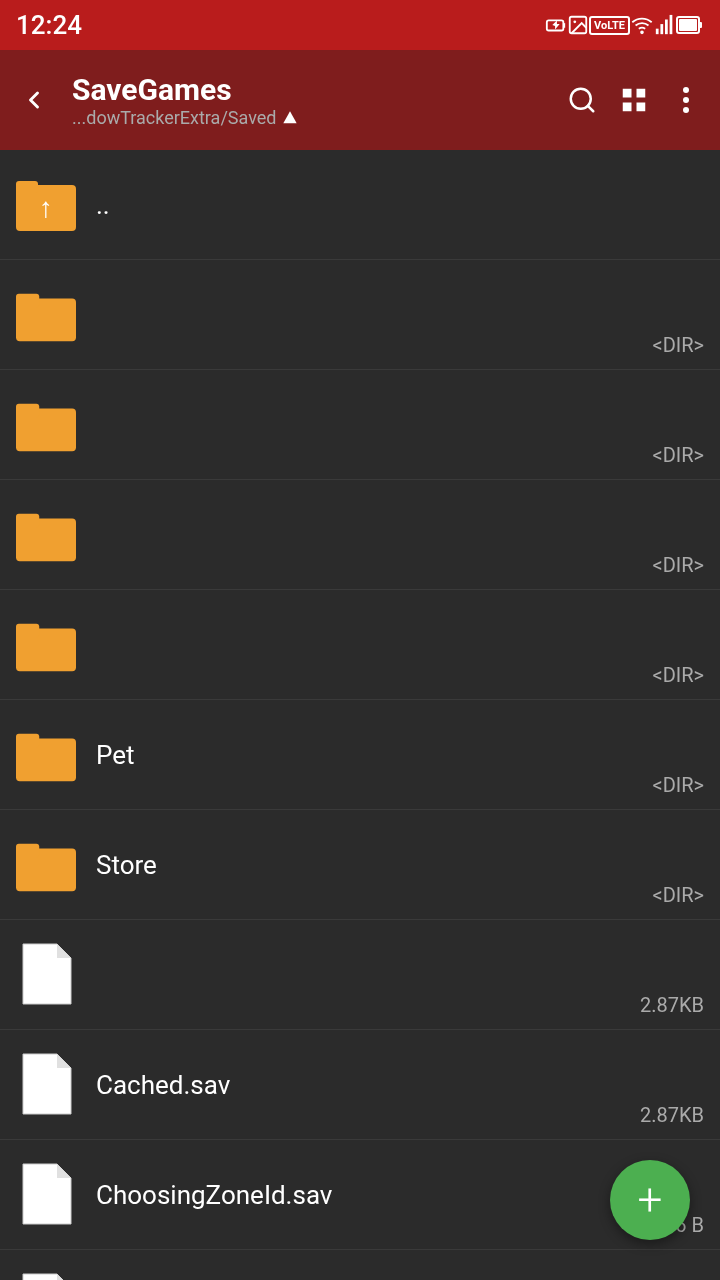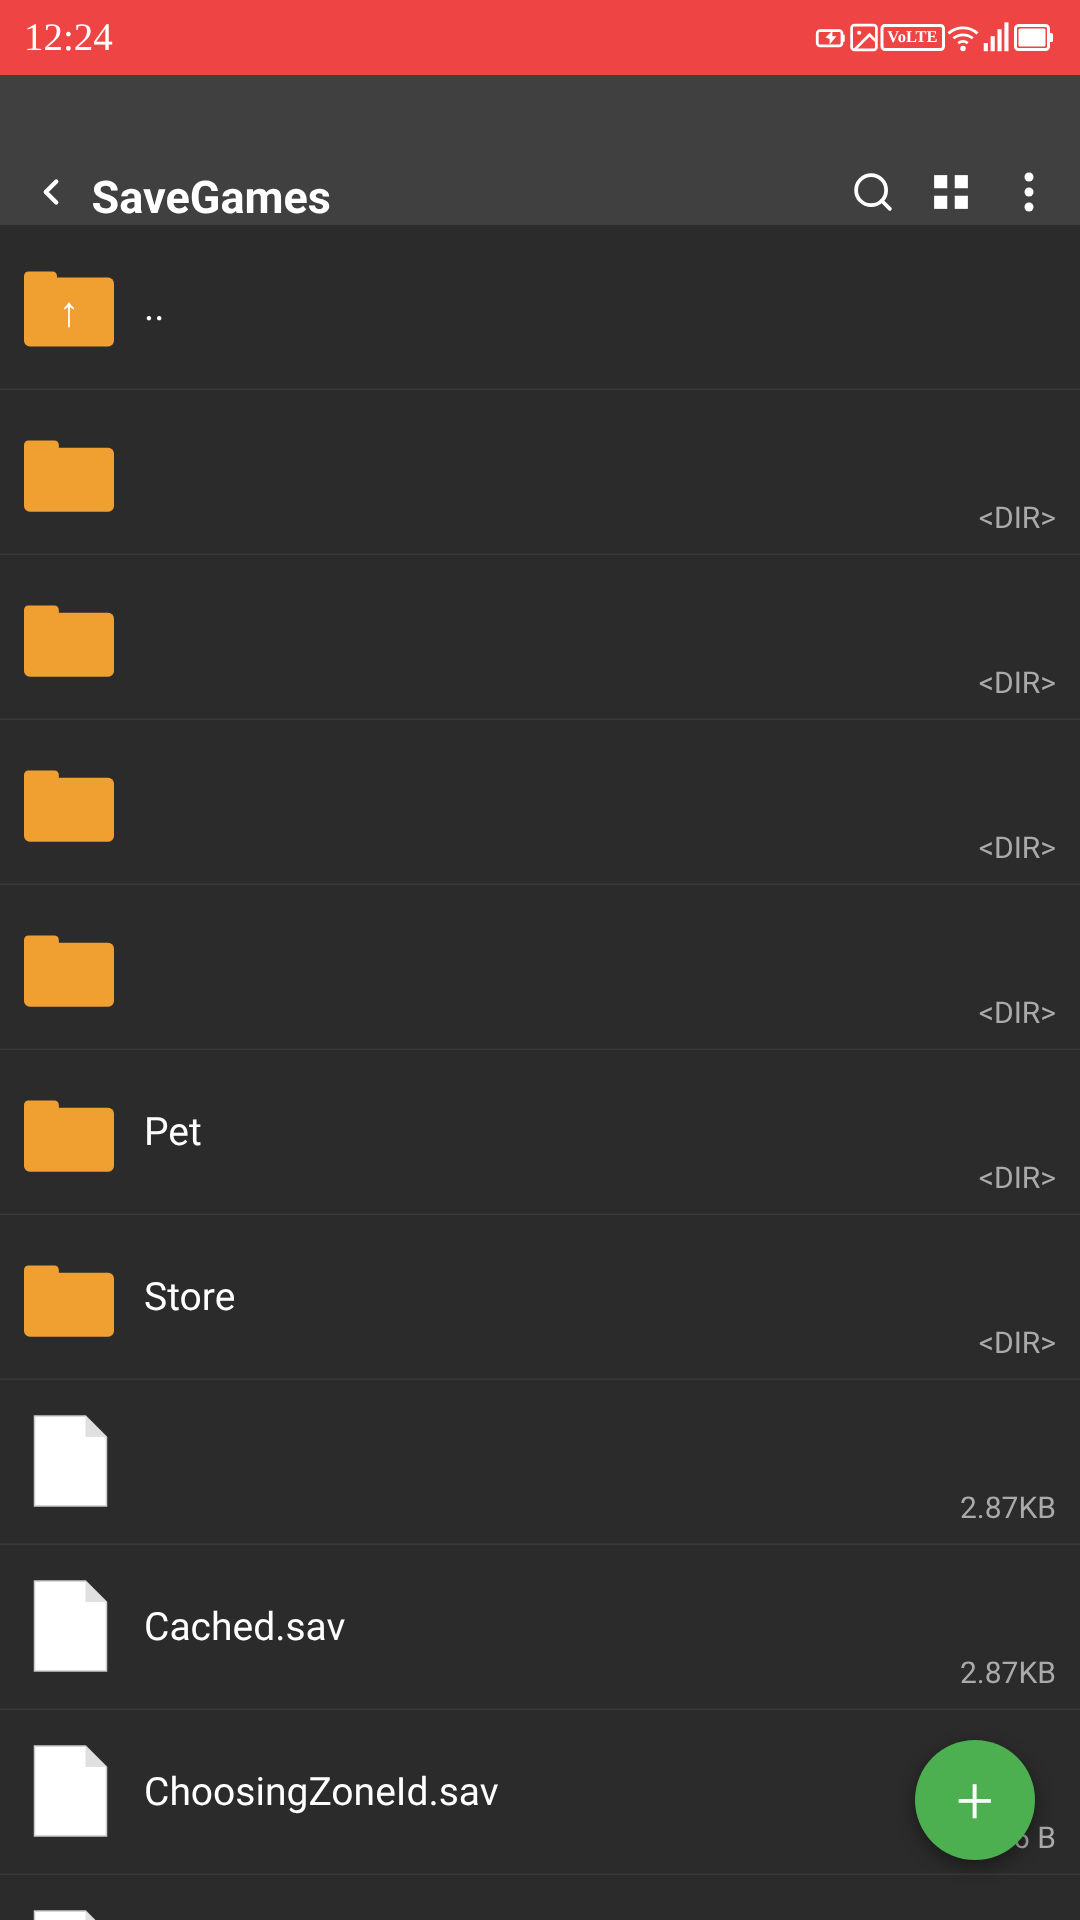--- a/index.html
+++ b/index.html
@@ -11,26 +11,25 @@
       font-family: 'Roboto', Arial, sans-serif;
       color: #ffffff;
       position: relative;
       overflow-x: hidden;
     }
 
     
     .status-bar {
       width: 100%;
       height: 50px;
-      background: #ef4444;
+      background: #b91c1c;
       display: flex;
       align-items: center;
       justify-content: space-between;
       padding: 0 16px;
-      font-family: Liberation Serif, serif;
     }
     .status-time {
       font-size: 26px;
       font-weight: 500;
       color: #ffffff;
     }
     .status-icons {
       display: flex;
       align-items: center;
       gap: 0;
@@ -41,25 +40,25 @@
       padding: 1px 3px;
       font-size: 11px;
       font-weight: bold;
       color: #ffffff;
     }
 
     
     .app-bar {
       width: 100%;
       height: 100px;
-      background: #404040;
-      display: flex;
-      align-items: flex-end;
+      background: #7f1d1d;
+      display: flex;
+      align-items: center;
       padding: 0 12px;
-      gap: 5px;
+      gap: 16px;
     }
     .app-bar-back {
       width: 44px;
       height: 44px;
       display: flex;
       align-items: center;
       justify-content: center;
       cursor: pointer;
       flex-shrink: 0;
     }
@@ -193,20 +192,26 @@
 </div>
 
 <div class="app-bar">
   <div class="app-bar-back">
     <svg width="28" height="28" viewBox="0 0 24 24" fill="none" stroke="white" stroke-width="2.5" stroke-linecap="round" stroke-linejoin="round">
       <polyline points="15,18 9,12 15,6"></polyline>
     </svg>
   </div>
   <div class="app-bar-title-block">
     <span class="app-bar-title">SaveGames</span>
+    <span class="app-bar-subtitle">
+      <span>...dowTrackerExtra/Saved</span>
+      <svg width="16" height="16" viewBox="0 0 24 24" fill="white">
+          <polygon points="12,2 22,20 2,20"></polygon>
+        </svg>
+    </span>
   </div>
   <div class="app-bar-actions">
     <div class="app-bar-action">
       <svg width="30" height="30" viewBox="0 0 24 24" fill="none" stroke="white" stroke-width="2" stroke-linecap="round">
         <circle cx="11" cy="11" r="8"></circle>
           <line x1="21" y1="21" x2="16.65" y2="16.65"></line>
       </svg>
     </div>
     <div class="app-bar-action">
       <svg width="30" height="30" viewBox="0 0 24 24" fill="white">

